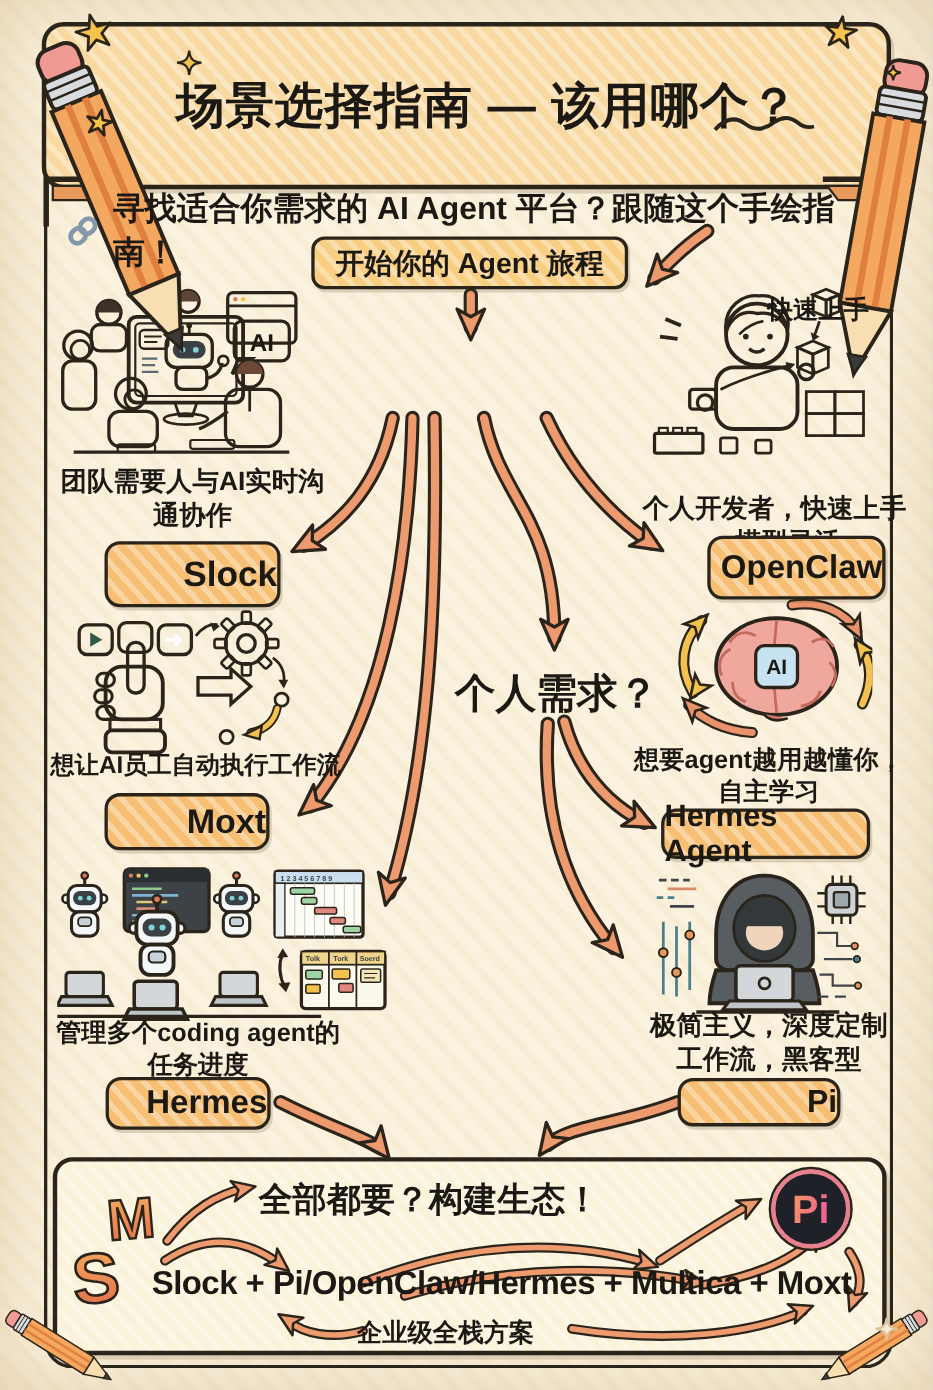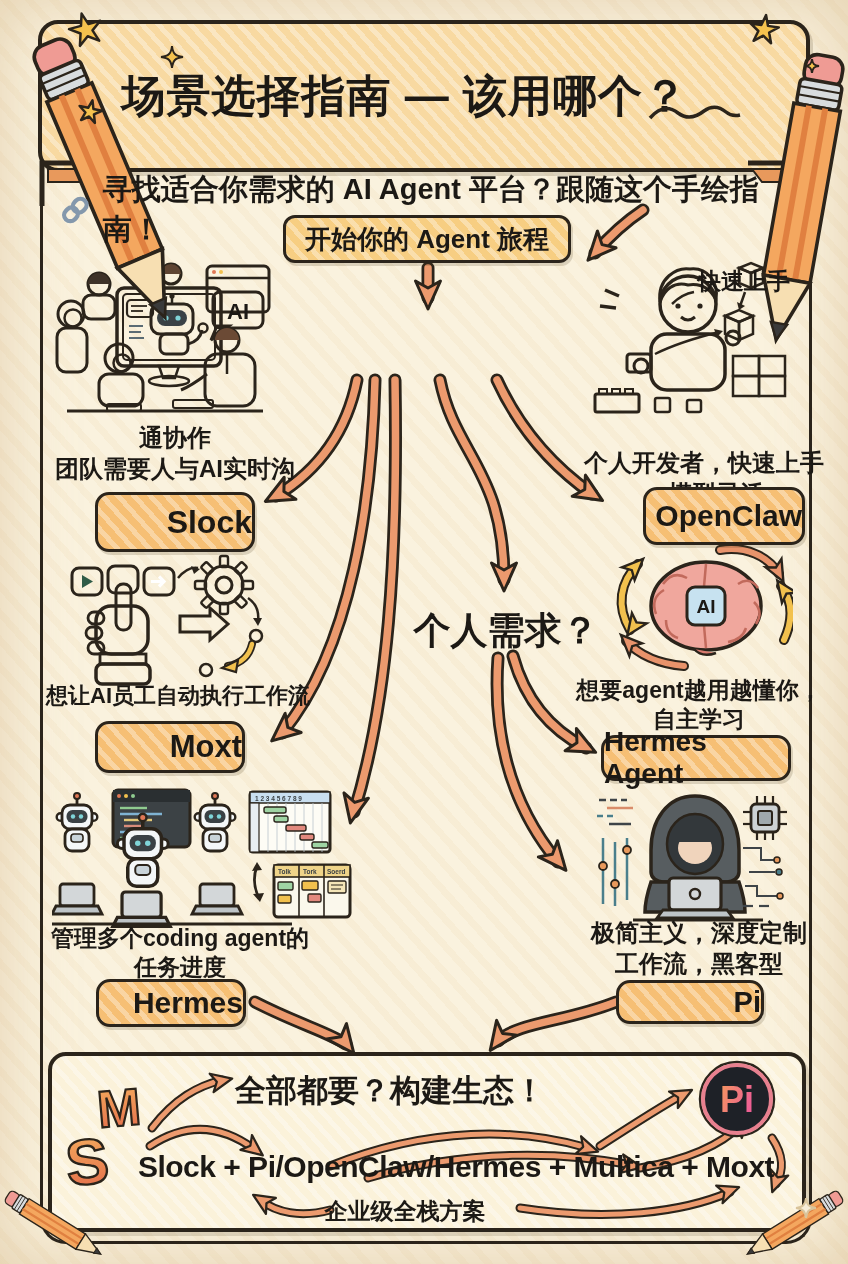--- a/index.html
+++ b/index.html
@@ -5,21 +5,21 @@
   html,body{margin:0;padding:0;}
   .canvas{position:relative;width:848px;height:1264px;overflow:hidden;
     background:#FAF2DE;
     background-image:repeating-linear-gradient(48deg, rgba(233,206,158,.14) 0 7px, rgba(233,206,158,0) 7px 18px);
     box-shadow:inset 0 0 70px rgba(210,180,135,.55);
     font-family:"Liberation Sans","DejaVu Sans",sans-serif;color:#1c1915;}
   .abs{position:absolute;box-sizing:border-box;}
   .hatch{background-image:repeating-linear-gradient(48deg, rgba(255,255,255,.34) 0 5px, rgba(255,255,255,0) 5px 12px);}
   .frame{border:3.5px solid #2b241b;border-top:none;border-radius:0 0 26px 26px;background:transparent;}
   .banner{background-color:#F8D9A1;border:4px solid #2b241b;border-radius:20px;
-    display:flex;align-items:center;justify-content:flex-end;padding:0 118px;
+    display:flex;align-items:center;justify-content:flex-start;padding:0 118px;
     box-shadow:3px 4px 0 rgba(80,60,30,.18);}
   .title{font-size:44px;font-weight:900;letter-spacing:1px;text-align:center;white-space:nowrap;}
   .subtitle{display:flex;align-items:center;justify-content:center;gap:12px;font-size:29px;font-weight:700;}
   .node{border:3.5px solid #2b241b;display:flex;align-items:center;justify-content:center;
     font-weight:700;box-shadow:2px 3px 0 rgba(80,60,30,.18);}
   .start{background-color:#F7CE82;border-radius:12px;font-size:26px;}
   .decision{background-color:#F0A47F;border-radius:16px;font-size:33px;font-weight:900;}
   .pill{background-color:#F6BF74;border:3.5px solid #2b241b;border-radius:14px;
     display:flex;align-items:center;justify-content:flex-end;font-weight:700;
     box-shadow:2px 3px 0 rgba(80,60,30,.18);}
@@ -521,22 +521,22 @@
   </div>
 
   <div class="abs node start hatch" style="left:283px;top:215px;width:288px;height:48px;z-index:7;">
     <span>开始你的 Agent 旅程</span>
   </div>
 
 
   <div class="abs qlabel" style="left:698px;top:266px;width:130px;font-size:23px;z-index:7;">快速上手</div>
 
   <div class="abs cap" style="left:42px;top:423px;width:266px;font-size:24px;z-index:7;">
+    <div>团队需要人与AI实时沟</div>
     <div>通协作</div>
-    <div>团队需要人与AI实时沟</div>
   </div>
   <div class="abs pill hatch" style="left:95px;top:492px;width:160px;height:60px;font-size:32px;z-index:7;">
     <span>Slock</span>
   </div>
 
   <div class="abs cap" style="left:578px;top:423px;width:252px;font-size:24px;z-index:7;margin-top:25px;">
     <div>个人开发者，快速上手</div>
     <div>，模型灵活</div>
   </div>
   <div class="abs pill hatch" style="left:643px;top:487px;width:162px;height:58px;font-size:30px;z-index:7;">

